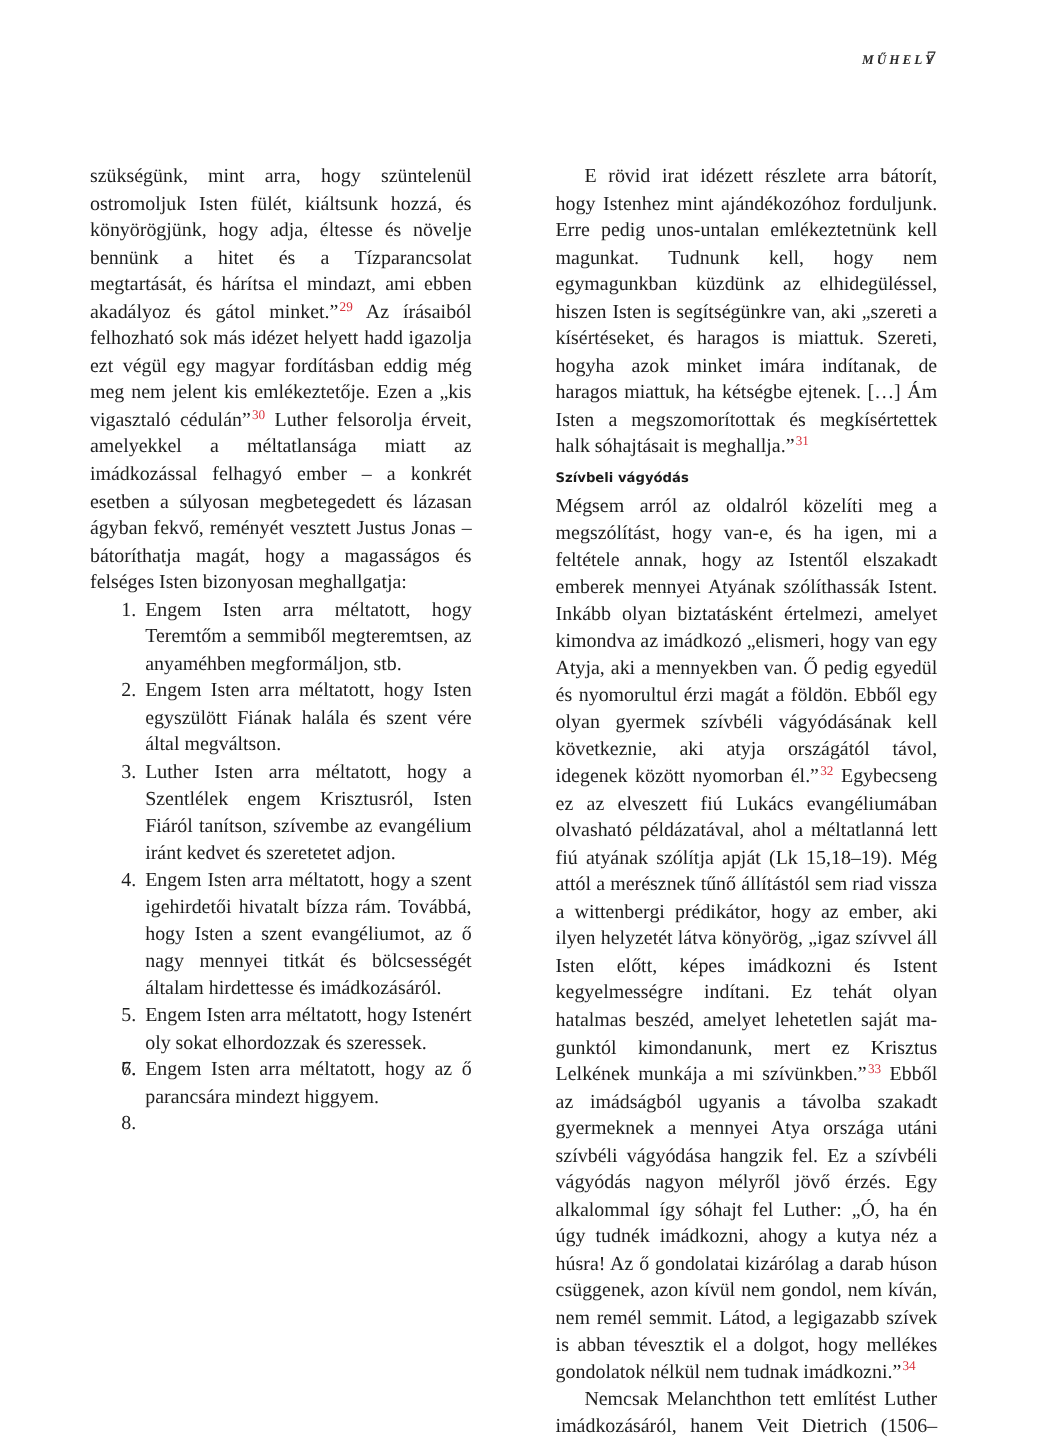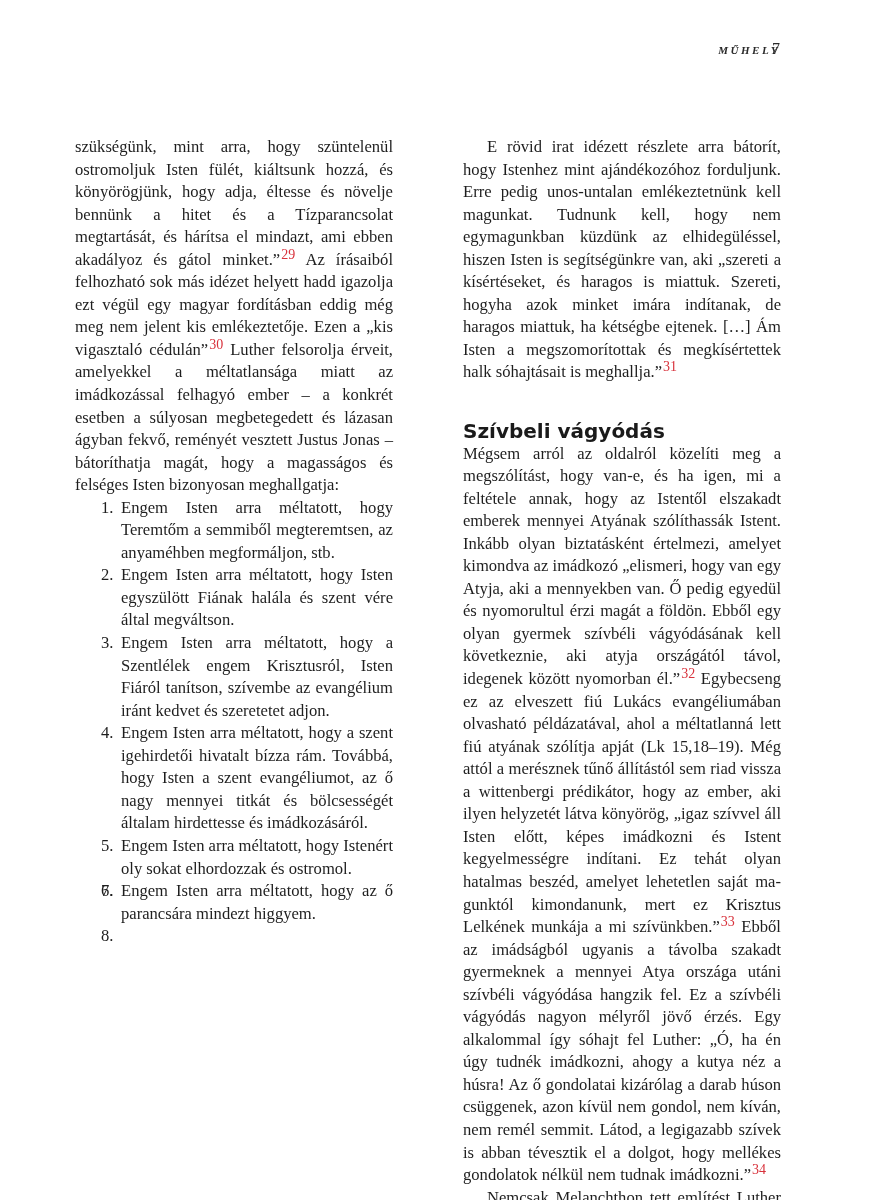--- a/index.html
+++ b/index.html
@@ -44,67 +44,67 @@
       text-align: justify;
       hyphens: manual;
     }
     .col-left { left: 75px; }
     .col-right { left: 463px; }
     p { margin: 0; }
     .indent { text-indent: 24px; }
     .quote-lead { margin-left: 24px; }
     sup.fn {
       color: #d8323c;
-      font-size: 14px;
+      font-size: 11px;
       line-height: 0;
       vertical-align: 6px;
       margin-left: 1px;
     }
     ol.quote-list {
       list-style: none;
       margin: 0;
       padding: 0;
     }
     ol.quote-list li {
       position: relative;
       padding-left: 46px;
     }
     ol.quote-list li .num {
       position: absolute;
       left: 26px;
       top: 0;
       font-variant-numeric: oldstyle-nums;
     }
     h3.section-heading {
-      margin: 36px 0 0 0;
+      margin: 4px 0 0 0;
       font-family: "DejaVu Sans", "Liberation Sans", sans-serif;
       font-weight: bold;
-      font-size: 20px;
+      font-size: 11px;
       line-height: 22.55px;
       color: #1a1a1a;
     }
   </style>
 </head>
 <body>
 
 <div>
 
   <div class="running-head">MŰHELY</div>
   <div class="page-number">7</div>
 
   <div class="column col-left">
     <p><span>szükségünk, mint arra, hogy szüntelenül ostromol­juk Isten fülét, kiáltsunk hozzá, és könyörögjünk, hogy adja, éltesse és növelje bennünk a hitet és a Tízparancsolat megtartását, és hárítsa el mindazt, ami ebben akadályoz és gátol minket.”</span><sup class="fn">29</sup><span> Az írásaiból felhozható sok más idézet helyett hadd igazolja ezt végül egy magyar fordításban eddig még meg nem jelent kis emlékeztetője. Ezen a „kis vigasztaló cédulán”</span><sup class="fn">30</sup><span> Luther felsorolja érveit, amelyekkel a méltatlansága miatt az imádkozással felhagyó em­ber – a konkrét esetben a súlyosan megbetegedett és lázasan ágyban fekvő, reményét vesztett Justus Jonas – bátoríthatja magát, hogy a magasságos és felséges Isten bizonyosan meghallgatja:</span></p>
 
 
     <ol class="quote-list">
       <li><span class="num">1.</span><span>Engem Isten arra méltatott, hogy Teremtőm a semmiből megteremtsen, az anyaméhben megformáljon, stb.</span></li>
       <li><span class="num">2.</span><span>Engem Isten arra méltatott, hogy Isten egyszülött Fiának halála és szent vére által megváltson.</span></li>
-      <li><span class="num">3.</span><span>Engem Isten arra méltatott, hogy a Szent­lélek engem Krisztusról, Isten Fiáról tanít­son, szívembe az evangélium iránt kedvet és szeretetet adjon.</span></li>
+      <li><span class="num">3.</span><span>Luther Isten arra méltatott, hogy a Szent­lélek engem Krisztusról, Isten Fiáról tanít­son, szívembe az evangélium iránt kedvet és szeretetet adjon.</span></li>
       <li><span class="num">4.</span><span>Engem Isten arra méltatott, hogy a szent igehirdetői hivatalt bízza rám. Továbbá, hogy Isten a szent evangéliumot, az ő nagy mennyei titkát és bölcsességét általam hir­dettesse és imádkozásáról.</span></li>
-      <li><span class="num">5.</span><span>Engem Isten arra méltatott, hogy Istenért oly sokat elhordozzak és ostromol.</span></li>
+      <li><span class="num">5.</span><span>Engem Isten arra méltatott, hogy Istenért oly sokat elhordozzak és szeressek.</span></li>
       <li><span class="num">6.</span></li>
       <li><span class="num">7.</span><span>Engem Isten arra méltatott, hogy az ő pa­rancsára mindezt higgyem.</span></li>
       <li><span class="num">8.</span></li>
     </ol>
   </div>
 
   <div class="column col-right">
     <p class="indent"><span>E rövid irat idézett részlete arra bátorít, hogy Istenhez mint ajándékozóhoz forduljunk. Erre pe­dig unos-untalan emlékeztetnünk kell magunkat. Tudnunk kell, hogy nem egymagunkban küzdünk az elhidegüléssel, hiszen Isten is segítségünkre van, aki „szereti a kísértéseket, és haragos is miattuk. Szereti, hogyha azok minket imára indítanak, de haragos miattuk, ha kétségbe ejtenek. […] Ám Isten a megszomorítottak és megkísértettek halk sóhaj­tásait is meghallja.”</span><sup class="fn">31</sup></p>
 
     <h3 class="section-heading">Szívbeli vágyódás</h3>

